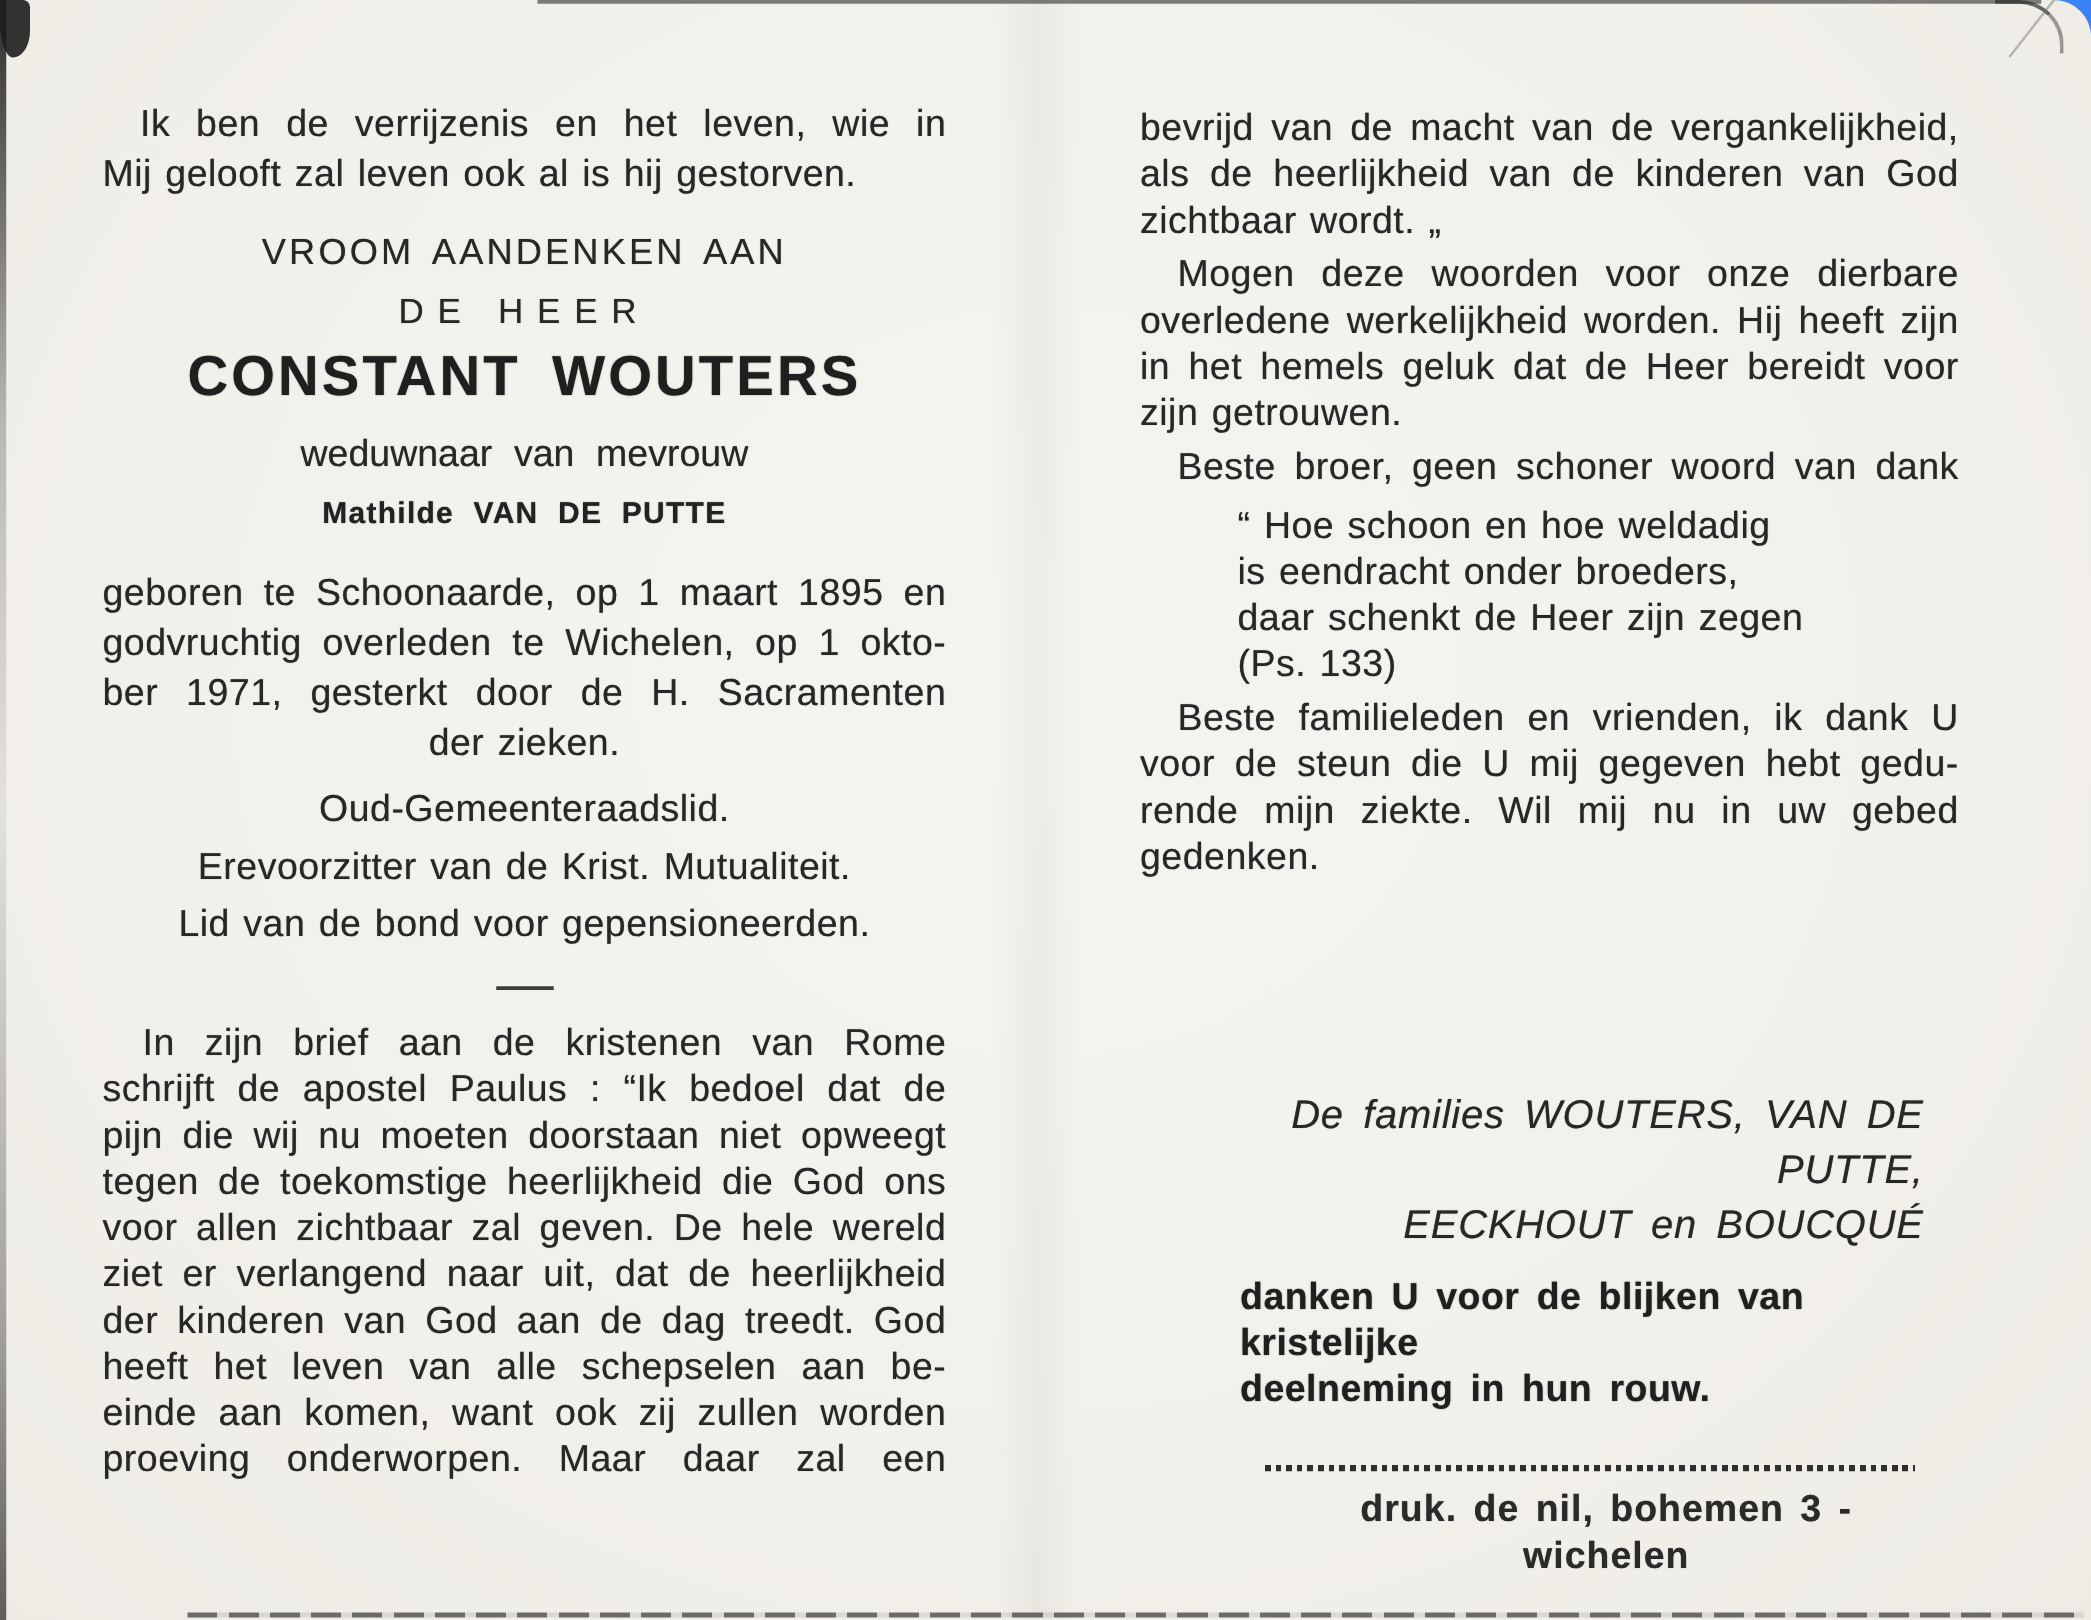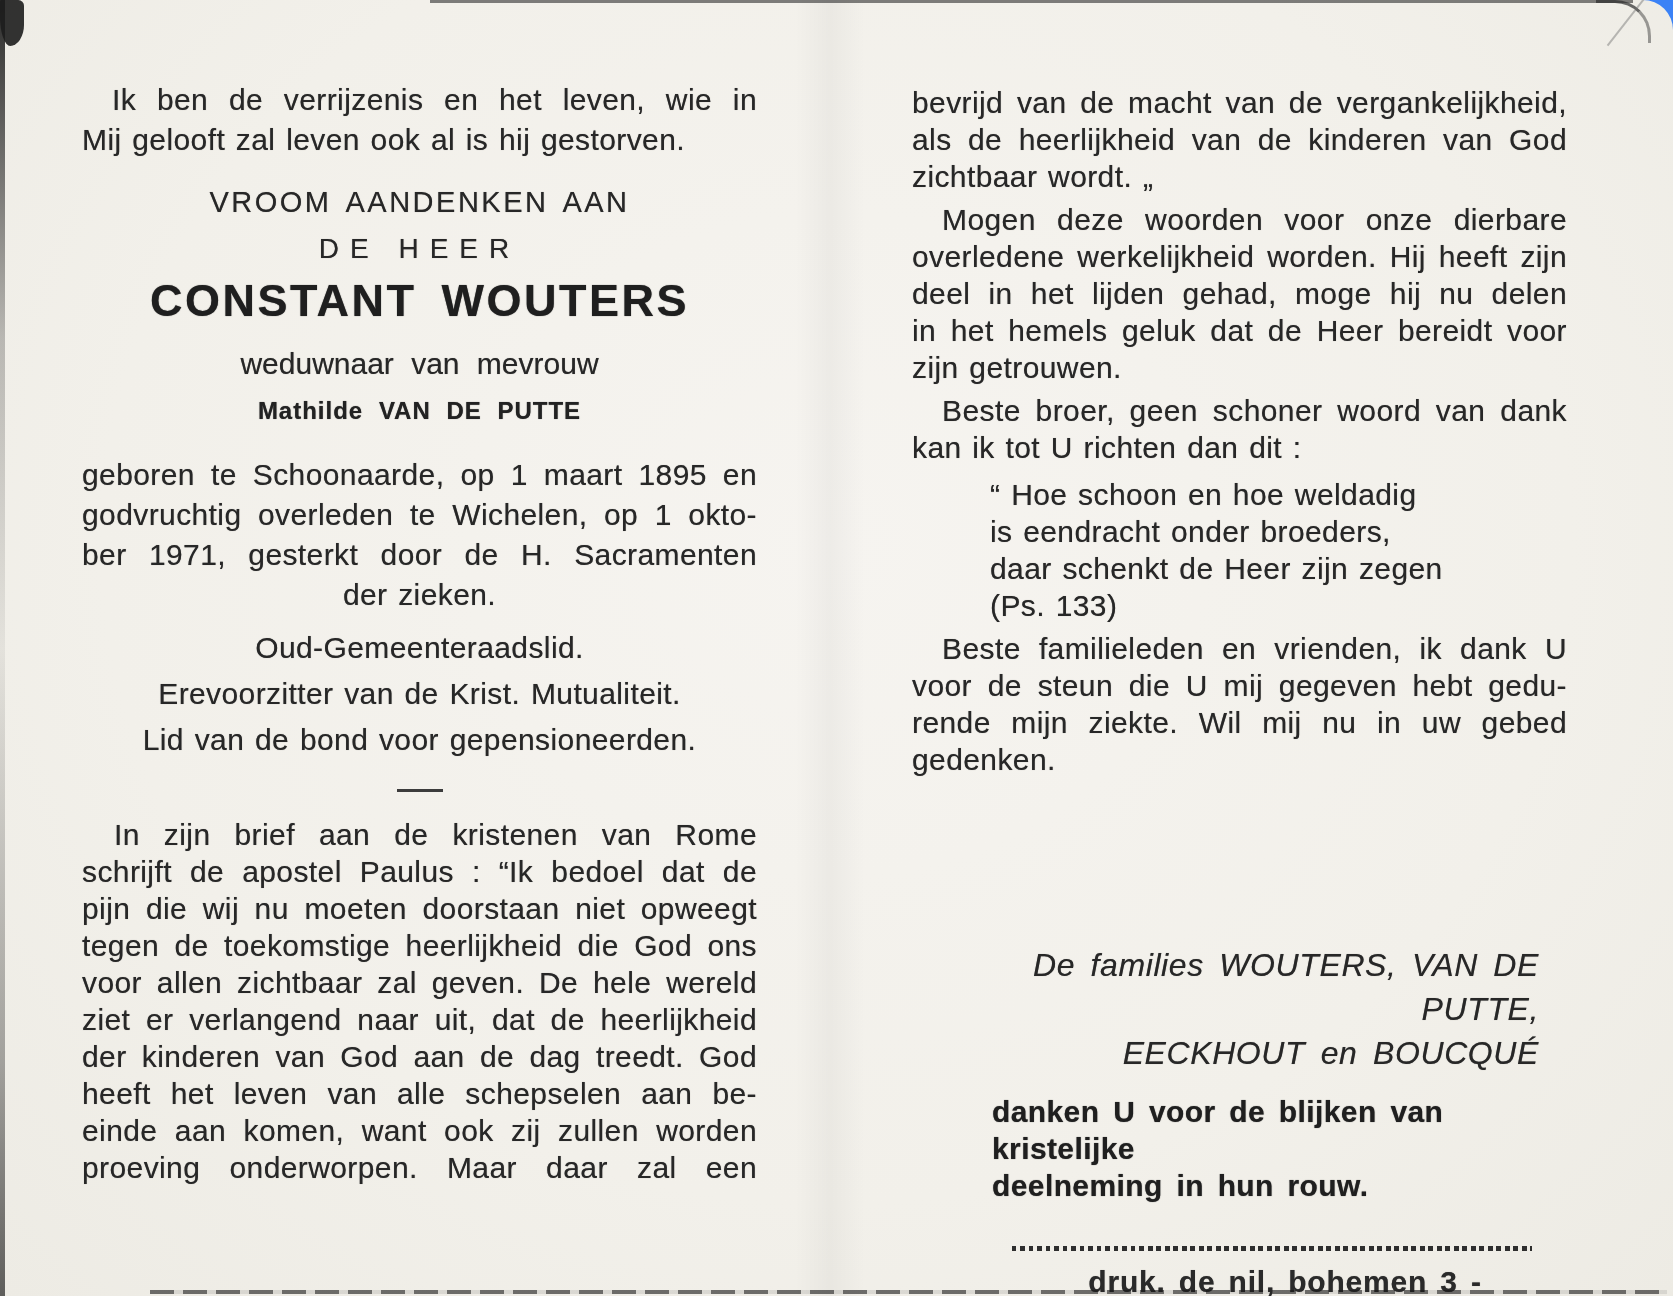--- a/index.html
+++ b/index.html
@@ -150,28 +150,26 @@
     <div class="page page-right">
       <div class="cont-para">
         <div class="line jline">bevrijd van de macht van de vergankelijkheid,</div>
         <div class="line jline">als de heerlijkheid van de kinderen van God</div>
         <div class="line">zichtbaar wordt. „</div>
       </div>
 
       <div class="m-para">
         <div class="line jline indent">Mogen deze woorden voor onze dierbare</div>
         <div class="line jline">overledene werkelijkheid worden. Hij heeft zijn</div>
-        <div class="line jline">deel in het lijden gehad, moge hij nu delen</div>
         <div class="line jline">in het hemels geluk dat de Heer bereidt voor</div>
         <div class="line">zijn getrouwen.</div>
       </div>
 
       <div class="m-para">
         <div class="line jline indent">Beste broer, geen schoner woord van dank</div>
-        <div class="line">kan ik tot U richten dan dit :</div>
       </div>
 
       <div class="quote-block">
         <div class="line">“ Hoe schoon en hoe weldadig</div>
         <div class="line">is eendracht onder broeders,</div>
         <div class="line">daar schenkt de Heer zijn zegen</div>
         <div class="line quote-last">
           <span>(Ps. 133)</span>
         </div>
       </div>

